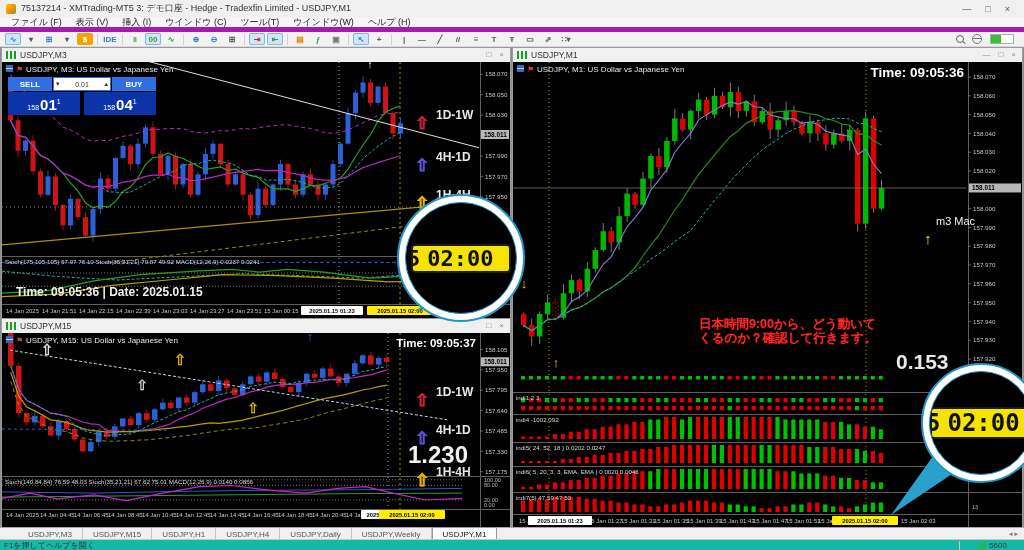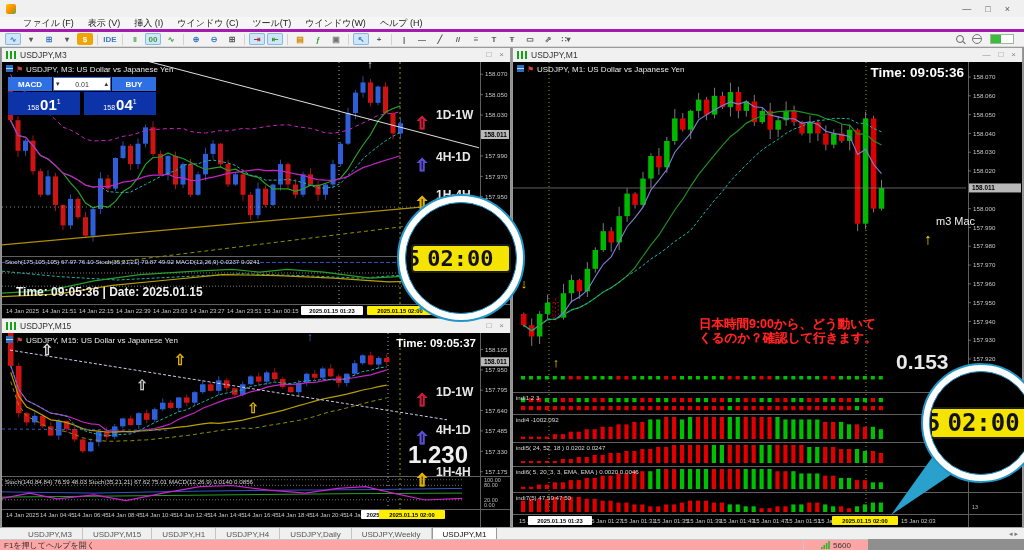--- a/index.html
+++ b/index.html
@@ -5,21 +5,21 @@
   html,body{margin:0;padding:0;overflow:hidden;}
   body{width:1024px;height:550px;position:relative;background:#8f8f8f;
        font-family:"Liberation Sans",sans-serif;}
   
   #titlebar{position:absolute;left:0;top:0;width:1024px;height:17px;background:#f0f0f0;
     display:flex;align-items:center;gap:5px;padding:0 6px;box-sizing:border-box;}
   #app-icon{width:10px;height:10px;border-radius:2px;background:linear-gradient(135deg,#ffc400,#f08a00 60%,#4caf50);}
   #app-title{font-size:9px;color:#333;white-space:nowrap;}
   #win-controls{margin-left:auto;display:flex;gap:14px;font-size:9px;color:#555;padding-right:8px;}
   #menubar{position:absolute;left:0;top:17px;width:1024px;height:15px;background:#f6f6f6;
-    display:flex;align-items:center;padding-left:16px;box-sizing:border-box;border-bottom:3px solid #a21caf;}
+    display:flex;align-items:center;padding-left:4px;box-sizing:border-box;border-bottom:5px solid #a21caf;}
   .mitem{font-size:9px;color:#222;padding:0 7px;}
   #toolbar{position:absolute;left:0;top:32px;width:1024px;height:15px;background:#f2f2f2;
     display:flex;align-items:center;padding-left:4px;box-sizing:border-box;border-bottom:1px solid #d8d8d8;}
   .tbtn{height:12px;min-width:14px;display:flex;align-items:center;justify-content:center;
     font-size:8px;font-weight:bold;border-radius:2px;margin:0 1px;padding:0 1px;}
   .tbtn.act{background:#cfe6f8;box-shadow:inset 0 0 0 1px #86b9e2;}
   .tsep{width:1px;height:11px;background:#d2d2d2;margin:0 3px;}
   #toolbar-right{margin-left:auto;display:flex;align-items:center;gap:8px;padding-right:10px;}
   .searchico{width:6px;height:6px;border:1px solid #666;border-radius:50%;position:relative;display:inline-block;}
   .searchico::after{content:"";position:absolute;width:4px;height:1px;background:#666;transform:rotate(45deg);right:-3px;bottom:-1px;}
@@ -44,21 +44,21 @@
     justify-content:space-between;font-size:7px;color:#333;padding:0 2px;box-sizing:border-box;}
   .tpprices{display:flex;gap:4px;margin-top:1px;height:23px;}
   .tpprice{flex:1;background:#0c33a8;color:#fff;display:flex;align-items:flex-end;justify-content:center;padding-bottom:4px;}
   .tpbase{font-size:7px;margin-right:1px;} .tpbig{font-size:15px;font-weight:bold;line-height:0.9;} .tpsup{font-size:7px;margin-bottom:6px;}
   
   #tabbar{position:absolute;left:0;top:527px;width:1024px;height:12px;background:#f0f0f0;
     border-top:1px solid #a8a8a8;display:flex;align-items:stretch;padding-left:18px;box-sizing:border-box;}
   .tab{font-size:8px;color:#555;padding:1px 10px 0;border-right:1px solid #c4c4c4;display:flex;align-items:center;}
   .tab.active{background:#fdfdfd;border:1px solid #999;border-bottom:none;color:#111;margin-top:-1px;}
   #tabscroll{margin-left:auto;font-size:7px;color:#777;padding:0 6px;display:flex;align-items:center;gap:4px;}
-  #statusbar{position:absolute;left:0;top:539px;width:868px;height:11px;background:#fca5a5;
+  #statusbar{position:absolute;left:0;top:539px;width:1024px;height:11px;background:#14b8a6;
     border-top:1px solid #c8c8c8;display:flex;align-items:center;font-size:8px;color:#333;box-sizing:border-box;}
   #sb-help{flex:1;padding-left:4px;}
   .sb-cell{border-left:1px solid #c8c8c8;height:9px;display:flex;align-items:center;justify-content:center;font-size:8px;color:#333;}
   #sb-conn{border-left:1px solid #c8c8c8;width:64px;display:flex;align-items:center;gap:3px;justify-content:center;}
   
   #overlay{position:absolute;left:0;top:0;width:1024px;height:550px;z-index:30;pointer-events:none;}
   .mag{position:absolute;border-radius:50%;border:2px solid #2196c8;background:#fff;z-index:31;}
   .mag-in{position:absolute;inset:6px;border-radius:50%;background:#000;border:1px solid #2196c8;
     display:flex;align-items:center;justify-content:center;overflow:hidden;}
   .lcd{background:#f5e400;border:2px solid #1a1a1a;border-radius:4px;color:#111;
@@ -66,20 +66,21 @@
     display:flex;align-items:center;}
   #mag1 .lcd{font-size:22px;width:88px;padding:0 4px;}
   #mag2 .lcd{font-size:24px;width:94px;padding:0 4px;}
   .lcd .part{margin-left:-10px;margin-right:7px;}
 </style>
 </head>
 <body>
 
 <div id="titlebar">
   <span id="app-icon"></span>
+  <span id="app-title">75137214 - XMTrading-MT5 3: デモ口座 - Hedge - Tradexfin Limited - USDJPY,M1</span>
   <span id="win-controls">
     <span>—</span>
     <span>□</span>
     <span>×</span>
   </span>
 </div>
 <div id="menubar">
     <span class="mitem">ファイル (F)</span>
     <span class="mitem">表示 (V)</span>
     <span class="mitem">挿入 (I)</span>
@@ -311,21 +312,21 @@
         <text x="420" y="147" font-family="&quot;Liberation Sans&quot;,sans-serif" font-size="17" fill="#e0b000" font-weight="bold" text-anchor="middle" stroke="#e0b000" stroke-width="0.4">⇧</text>
         <text x="434" y="137" font-family="&quot;Liberation Sans&quot;,sans-serif" font-size="12" fill="#e8e8e8" font-weight="bold">1H-4H</text>
         <text x="14" y="234" font-family="&quot;Liberation Sans&quot;,sans-serif" font-size="12" fill="#f0f0f0" font-weight="bold">Time: 09:05:36 | Date: 2025.01.15</text>
         <rect x="4" y="3" width="7" height="7" fill="#2a6fc0"></rect>
         <line x1="4" y1="6.5" x2="11" y2="6.5" stroke="#fff" stroke-width="0.7"></line>
         <text x="14" y="10" font-family="&quot;Liberation Sans&quot;,sans-serif" font-size="8" fill="#cc4444">⚑</text>
         <text x="24" y="10" font-family="&quot;Liberation Sans&quot;,sans-serif" font-size="8" fill="#e8e8e8">USDJPY, M3:  US Dollar vs Japanese Yen</text>
       </svg>
     <div class="tpanel">
       <div class="tprow">
-        <button class="tpsell">MACD</button>
+        <button class="tpsell">SELL</button>
         <span class="tplot">
           <span>▾</span>
           <span>0.01</span>
           <span>▴</span>
         </span>
         <button class="tpbuy">BUY</button>
       </div>
       <div class="tpprices">
         <span class="tpprice">
           <span class="tpbase">158</span>

